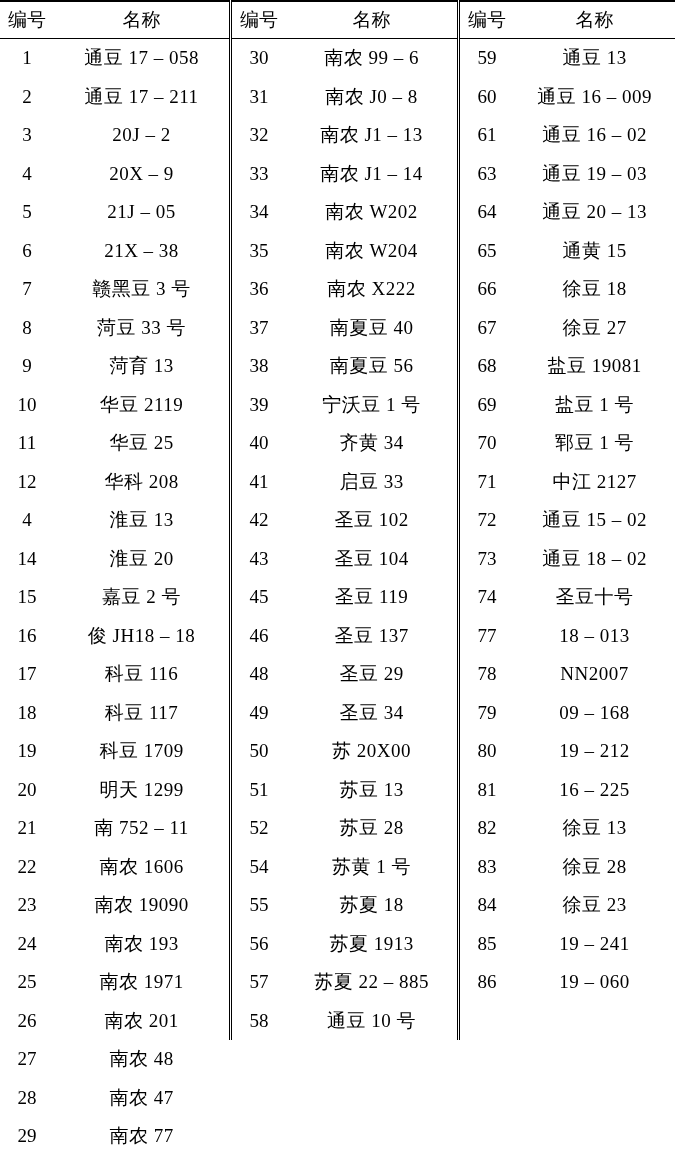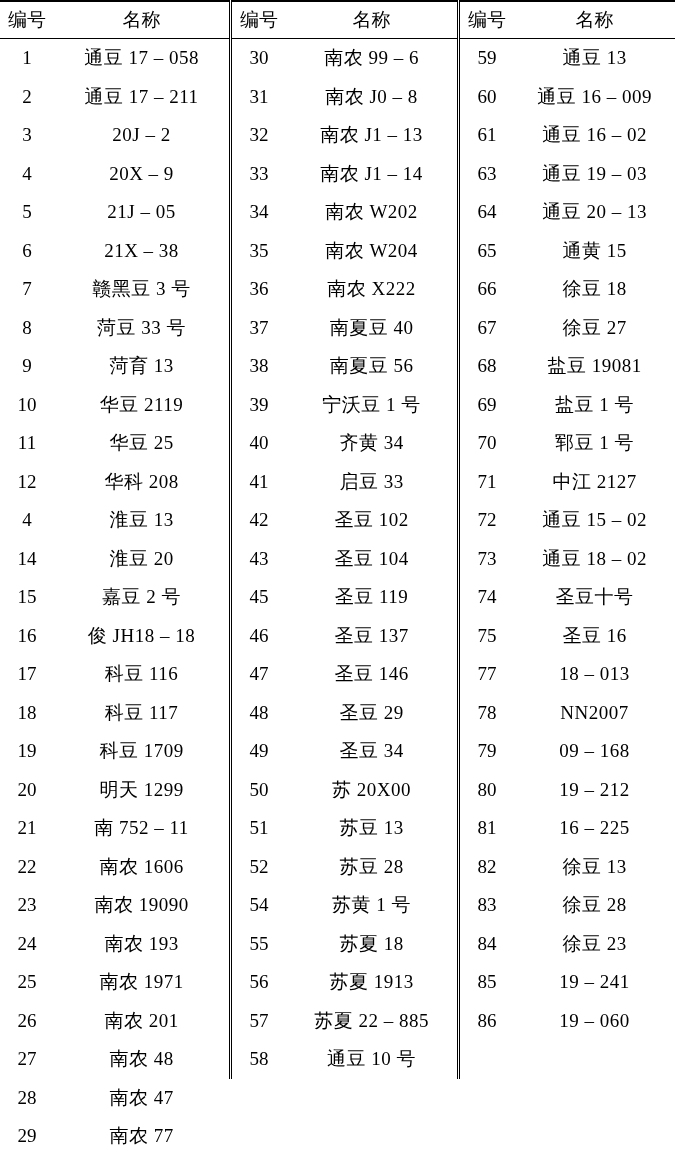--- a/index.html
+++ b/index.html
@@ -271,24 +271,20 @@
           </tr>
         <tr>
             <td class="num">45</td>
             <td class="name">圣豆 119</td>
           </tr>
         <tr>
             <td class="num">46</td>
             <td class="name">圣豆 137</td>
           </tr>
         <tr>
-            <td class="num">47</td>
-            <td class="name">圣豆 146</td>
-          </tr>
-        <tr>
             <td class="num">48</td>
             <td class="name">圣豆 29</td>
           </tr>
         <tr>
             <td class="num">49</td>
             <td class="name">圣豆 34</td>
           </tr>
         <tr>
             <td class="num">50</td>
             <td class="name">苏 20X00</td>
@@ -388,24 +384,20 @@
           </tr>
         <tr>
             <td class="num">73</td>
             <td class="name">通豆 18 – 02</td>
           </tr>
         <tr>
             <td class="num">74</td>
             <td class="name">圣豆十号</td>
           </tr>
         <tr>
-            <td class="num">75</td>
-            <td class="name">圣豆 16</td>
-          </tr>
-        <tr>
             <td class="num">77</td>
             <td class="name">18 – 013</td>
           </tr>
         <tr>
             <td class="num">78</td>
             <td class="name">NN2007</td>
           </tr>
         <tr>
             <td class="num">79</td>
             <td class="name">09 – 168</td>

